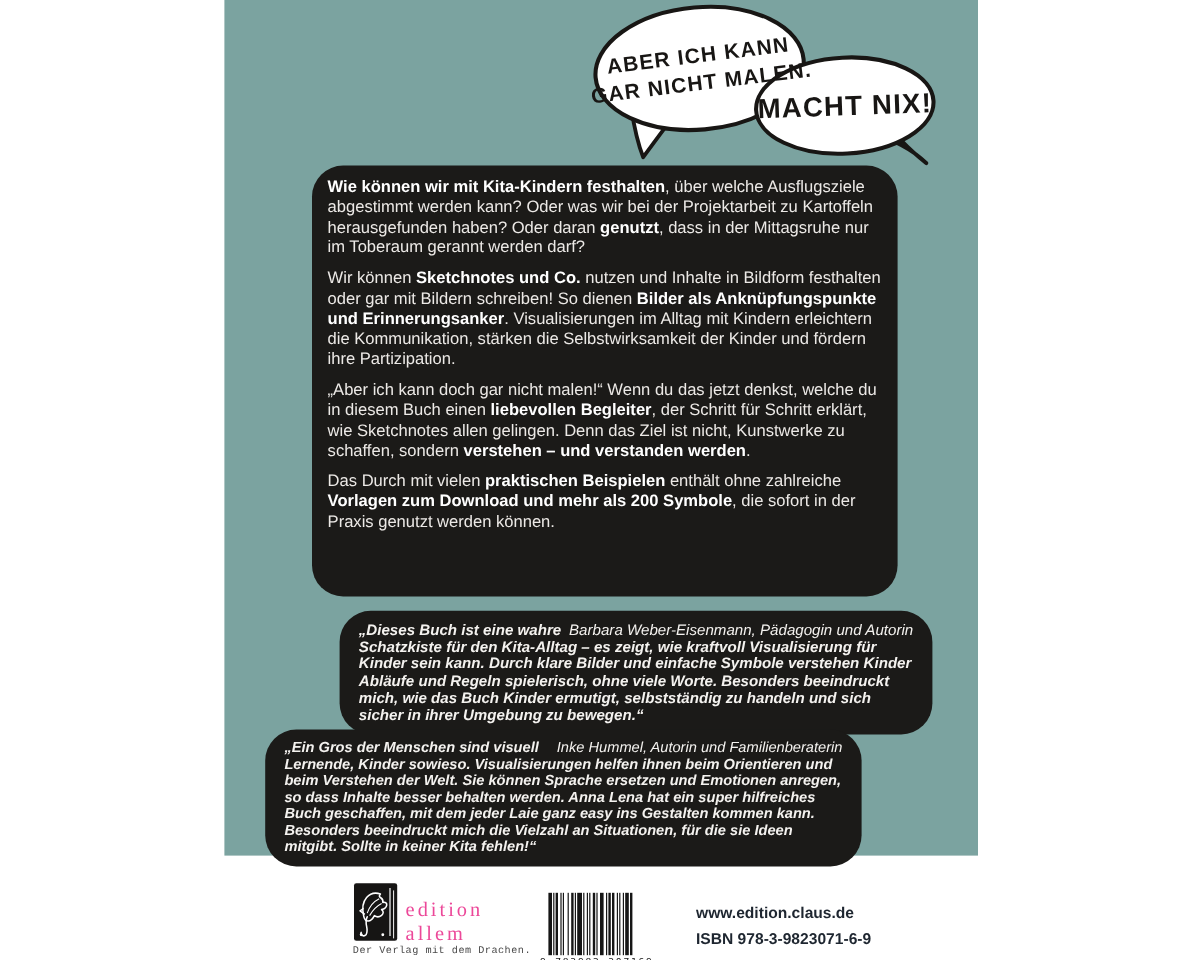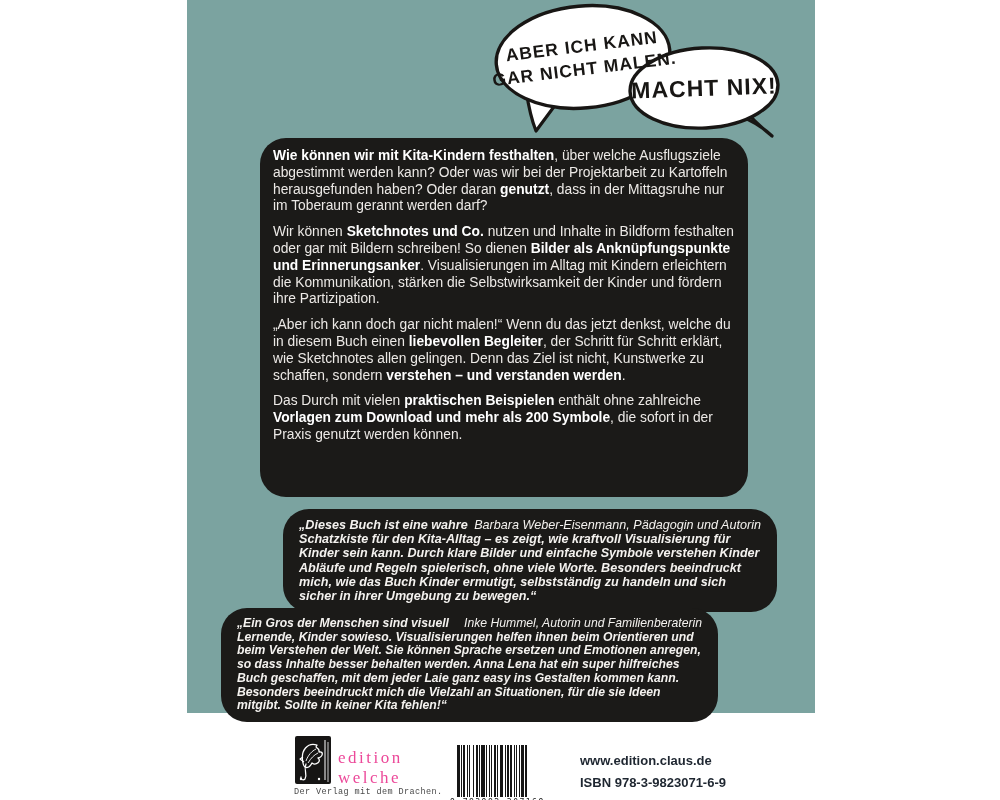--- a/index.html
+++ b/index.html
@@ -119,21 +119,21 @@
 
     <path d="M 11,28 C 8,34 13,38 10,43 C 8,45 5,43 6,41" fill="none" stroke="#ffffff" stroke-width="1.3" stroke-linecap="round"></path>
 
     <path d="M 9,26 L 5,23 L 8,21" fill="none" stroke="#ffffff" stroke-width="1.2" stroke-linejoin="round"></path>
     <circle cx="6" cy="43" r="1.2" fill="#ffffff"></circle>
     <circle cx="24" cy="43" r="1.2" fill="#ffffff"></circle>
   </svg>
 </div>
 <div class="publisher">
   <div>edition</div>
-  <div>welche</div>
+  <div>allem</div>
 </div>
 <div class="tagline">Der Verlag mit dem Drachen.</div>
 
 <div class="barcode">
   <div class="barcode-bars"><span class="bar" style="width: 2.1px;"></span><span class="sp" style="width: 1.05px;"></span><span class="bar" style="width: 1.05px;"></span><span class="sp" style="width: 1.05px;"></span><span class="bar" style="width: 2.1px;"></span><span class="sp" style="width: 2.1px;"></span><span class="bar" style="width: 1.05px;"></span><span class="sp" style="width: 1.05px;"></span><span class="bar" style="width: 1.05px;"></span><span class="sp" style="width: 3.15px;"></span><span class="bar" style="width: 1.05px;"></span><span class="sp" style="width: 2.1px;"></span><span class="bar" style="width: 2.1px;"></span><span class="sp" style="width: 1.05px;"></span><span class="bar" style="width: 1.05px;"></span><span class="sp" style="width: 1.05px;"></span><span class="bar" style="width: 3.15px;"></span><span class="sp" style="width: 1.05px;"></span><span class="bar" style="width: 1.05px;"></span><span class="sp" style="width: 2.1px;"></span><span class="bar" style="width: 1.05px;"></span><span class="sp" style="width: 1.05px;"></span><span class="bar" style="width: 1.05px;"></span><span class="sp" style="width: 2.1px;"></span><span class="bar" style="width: 2.1px;"></span><span class="sp" style="width: 1.05px;"></span><span class="bar" style="width: 1.05px;"></span><span class="sp" style="width: 2.1px;"></span><span class="bar" style="width: 3.15px;"></span><span class="sp" style="width: 1.05px;"></span><span class="bar" style="width: 1.05px;"></span><span class="sp" style="width: 1.05px;"></span><span class="bar" style="width: 2.1px;"></span><span class="sp" style="width: 1.05px;"></span><span class="bar" style="width: 2.1px;"></span><span class="sp" style="width: 2.1px;"></span><span class="bar" style="width: 1.05px;"></span><span class="sp" style="width: 1.05px;"></span><span class="bar" style="width: 1.05px;"></span><span class="sp" style="width: 2.1px;"></span><span class="bar" style="width: 1.05px;"></span><span class="sp" style="width: 1.05px;"></span><span class="bar" style="width: 3.15px;"></span><span class="sp" style="width: 1.05px;"></span><span class="bar" style="width: 1.05px;"></span><span class="sp" style="width: 2.1px;"></span></div>
   <div class="barcode-number">9 783982 307169</div>
 </div>
 
 <div class="pubinfo">
   <div>www.edition.claus.de</div>

